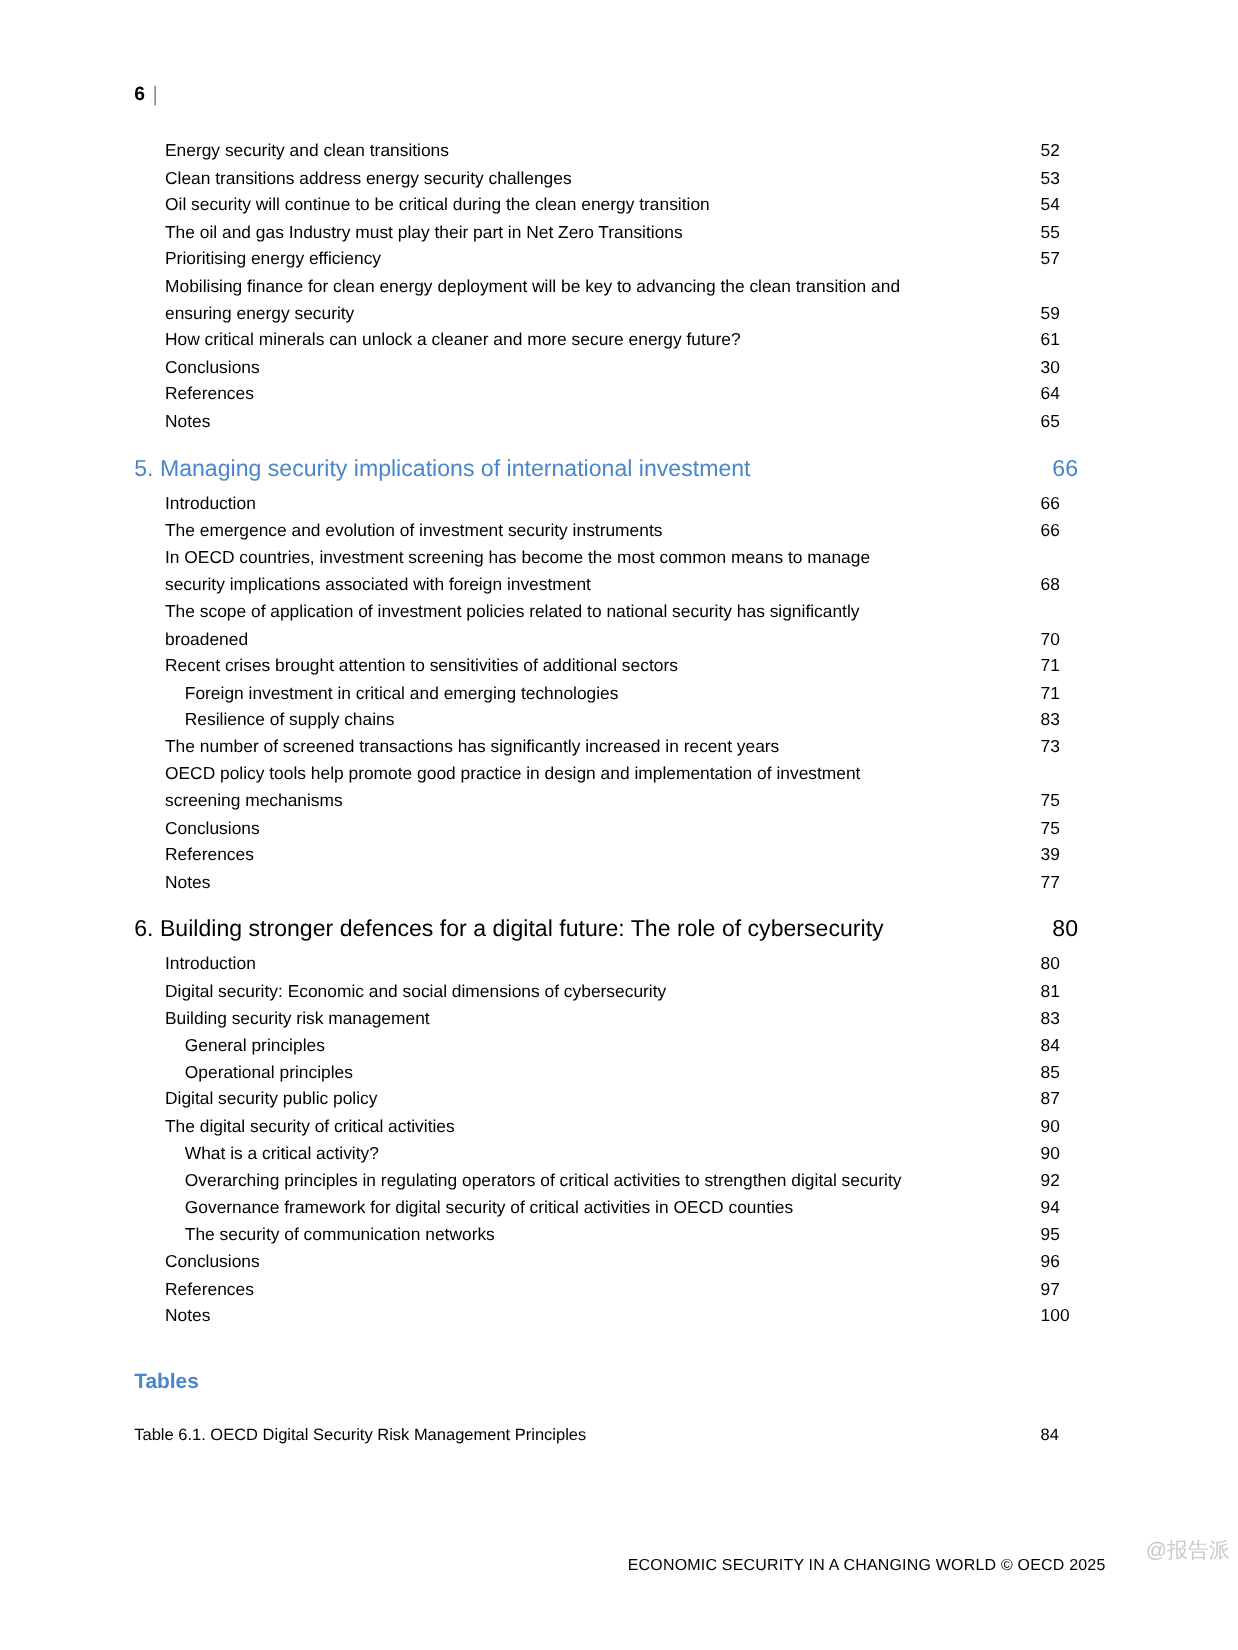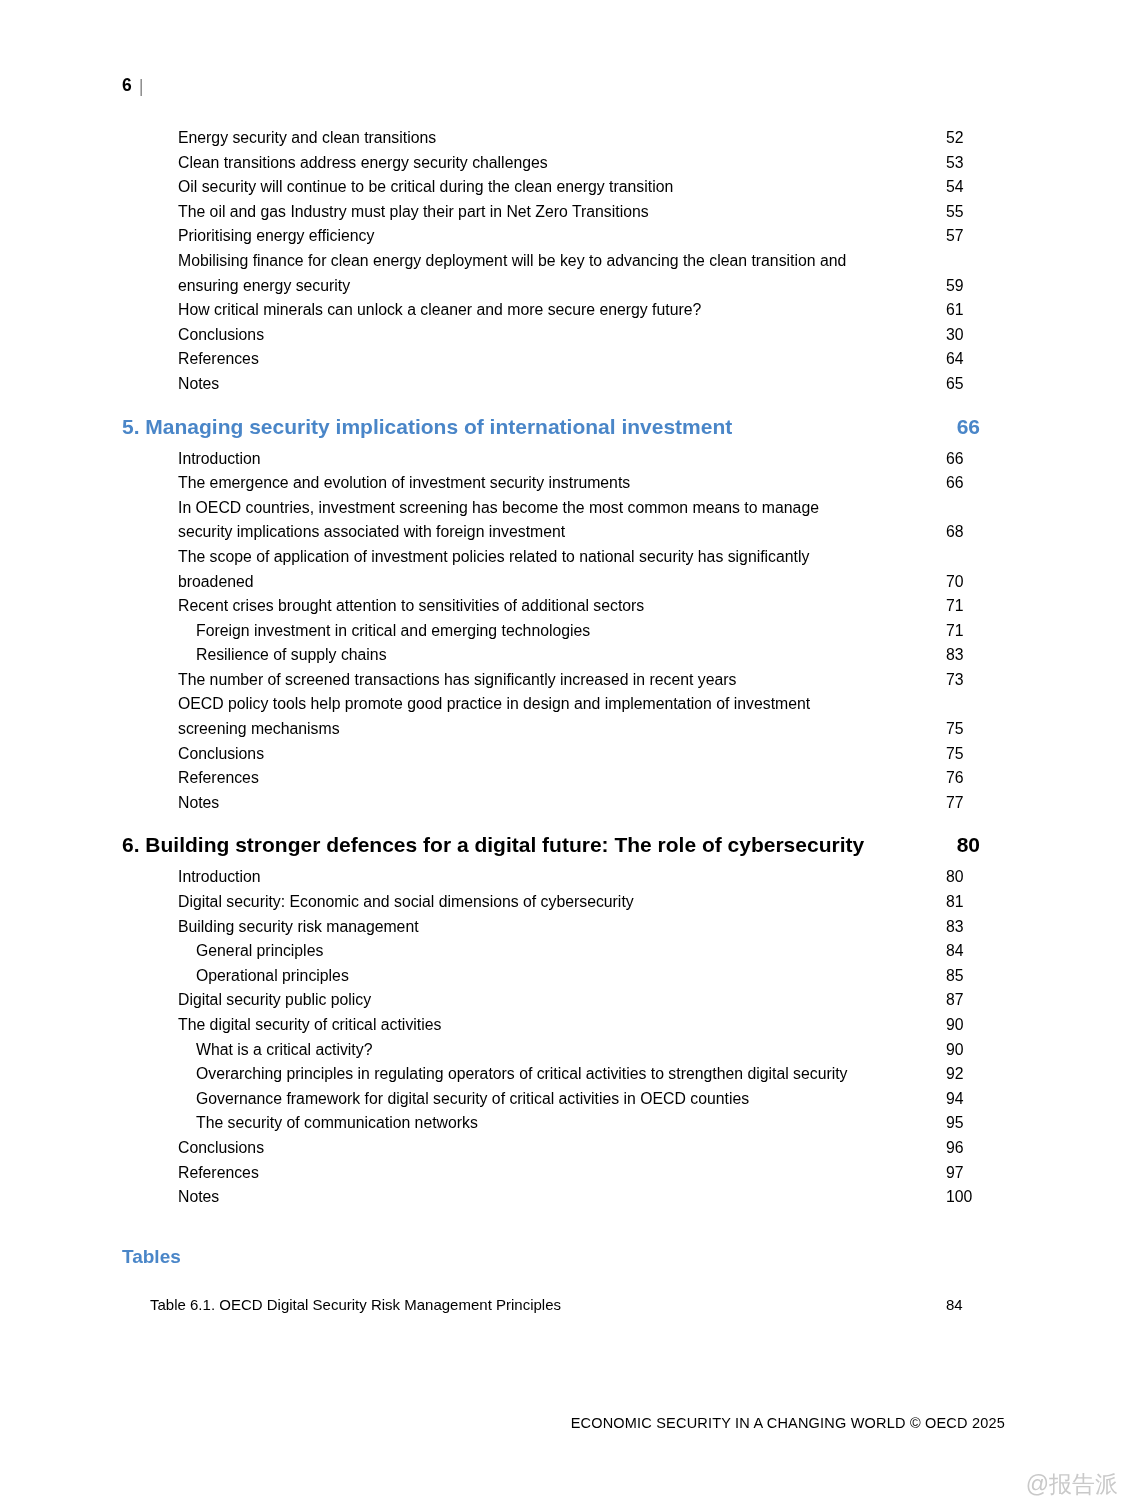--- a/index.html
+++ b/index.html
@@ -35,56 +35,56 @@
     left: 122px;
     top: 126px;
     width: 858px;
   }
   .entry {
     display: flex;
     align-items: flex-end;
     font-size: 15.8px;
     line-height: 24.6px;
   }
-  .entry .title { flex: 1; padding-left: 28px; white-space: pre-line; margin-left: 28px; }
+  .entry .title { flex: 1; padding-left: 28px; white-space: pre-line; }
   .entry.sub .title { padding-left: 46px; }
   .entry .num { width: 34px; text-align: left; flex: none; }
   .entry.small { font-size: 15px; line-height: 22px; }
   .entry.small .title { padding-left: 0; }
   .chapter-heading {
     display: flex;
     align-items: flex-end;
     font-size: 21px;
     line-height: 28px;
     margin-top: 16px;
     margin-bottom: 6px;
-    font-weight: 700;
+    font-weight: 400;
   }
   .chapter-heading .title { flex: 1; }
   .chapter-heading .num { width: 40px; text-align: right; flex: none; }
   .section-heading {
     font-size: 19px;
     font-weight: bold;
     line-height: 26px;
     margin-top: 34px;
     margin-bottom: 24px;
   }
   .footer {
     position: absolute;
     top: 1414px;
     right: 120px;
     font-size: 14.5px;
     letter-spacing: 0.2px;
     line-height: 19px;
   }
   .watermark {
     position: absolute;
-    top: 1474px;
+    top: 1400px;
     right: 7px;
-    font-size: 23px;
+    font-size: 19px;
     line-height: 20px;
   }
 </style>
 </head>
 <body>
 
 <div class="page">
 
   <div class="header">
     <span>6</span><span class="sep" style="color: rgb(143, 143, 143);">|</span>
@@ -177,21 +177,21 @@
           <span class="title">OECD policy tools help promote good practice in design and implementation of investment
 screening mechanisms</span>
           <span class="num">75</span>
         </div>
         <div class="entry">
           <span class="title">Conclusions</span>
           <span class="num">75</span>
         </div>
         <div class="entry">
           <span class="title">References</span>
-          <span class="num">76</span>
+          <span class="num">39</span>
         </div>
         <div class="entry">
           <span class="title">Notes</span>
           <span class="num">77</span>
         </div>
       </div>
       <div class="chapter-heading" style="color: #000000; justify-content: flex-end;">
         <span class="title">6. Building stronger defences for a digital future: The role of cybersecurity</span>
         <span class="num">80</span>
       </div>

